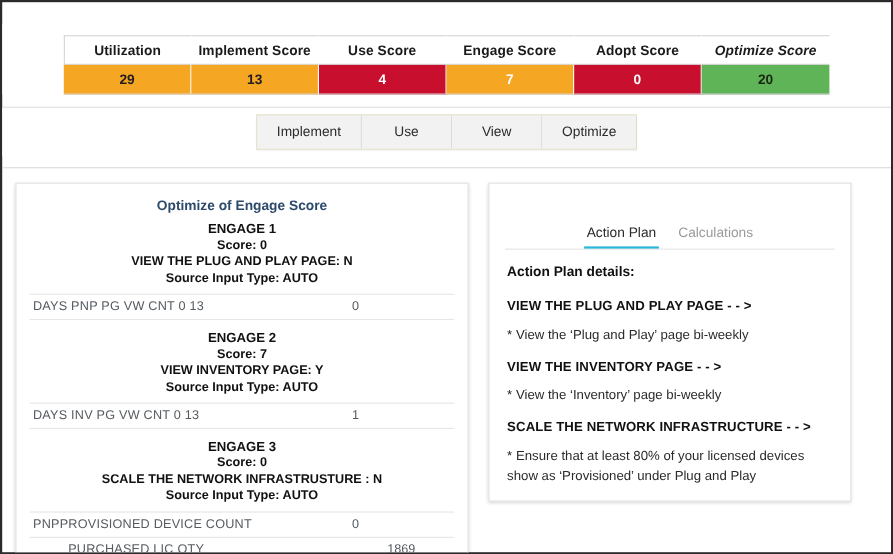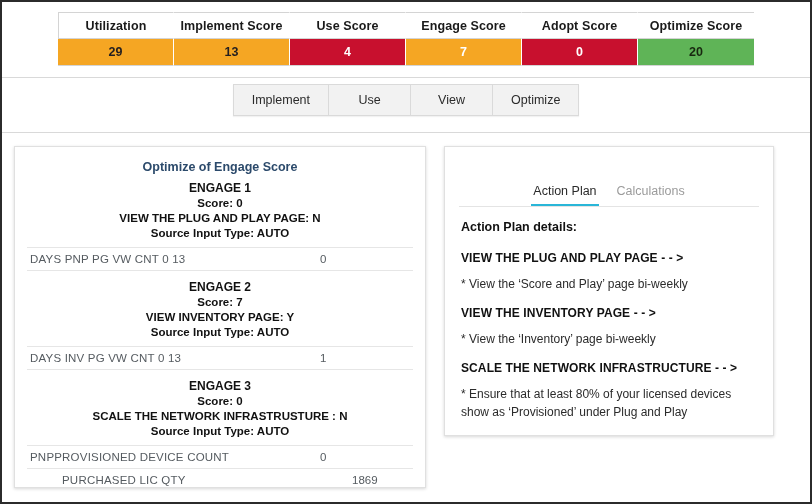--- a/index.html
+++ b/index.html
@@ -23,20 +23,21 @@
     border: 2px solid #2b2b2b;
     background: #ffffff;
     overflow: hidden;
   }
 
   
   #score-strip {
     box-sizing: border-box;
     padding: 10px 56px 0 56px;
     background: #ffffff;
+    margin-top: 20px;
   }
   #score-table {
     width: 100%;
     border-collapse: separate;
     border-spacing: 0;
     table-layout: fixed;
   }
   #score-table th,
   #score-table td {
     text-align: center;
@@ -50,21 +51,21 @@
     height: 25px;
     font-size: 12.5px;
     font-weight: bold;
     color: #1a1a1a;
     background: #ffffff;
     border-top: 1px solid #d4d4d4;
     border-bottom: 1px solid #d4d4d4;
     letter-spacing: 0.1px;
   }
   .score-head-cell.first { border-left: 1px solid #d4d4d4; }
-  .score-head-cell.last  { border-right: 1px solid #d4d4d4; }
+  .score-head-cell.last  { border-right: 1px solid #d4d4d4; font-style: italic; }
 
   .score-val-cell {
     height: 26px;
     font-size: 12.5px;
     font-weight: bold;
     border-bottom: 1px solid #d4d4d4;
   }
   .sv-orange  { background: #f5a623; color: #231f20; }
   .sv-orange-w{ background: #f5a623; color: #ffffff; }
   .sv-red     { background: #c8102e; color: #ffffff; }
@@ -330,21 +331,21 @@
 
     <div id="plan-card">
       <div id="plan-tabs">
           <div class="plan-tab active">Action Plan</div>
           <div class="plan-tab">Calculations</div>
         </div>
       <div id="plan-body">
         <div class="plan-heading-main">Action Plan details:</div>
         <div id="plan-sections">
             <div class="plan-heading">VIEW THE PLUG AND PLAY PAGE - - &gt;</div>
-            <div class="plan-item">* View the ‘Score and Play’ page bi-weekly</div>
+            <div class="plan-item">* View the ‘Plug and Play’ page bi-weekly</div>
             <div class="plan-heading">VIEW THE INVENTORY PAGE - - &gt;</div>
             <div class="plan-item">* View the ‘Inventory’ page bi-weekly</div>
             <div class="plan-heading">SCALE THE NETWORK INFRASTRUCTURE - - &gt;</div>
             <div class="plan-item">* Ensure that at least 80% of your licensed devices show as ‘Provisioned’ under Plug and Play</div>
           </div>
       </div>
     </div>
 
   </div>
 </div>

